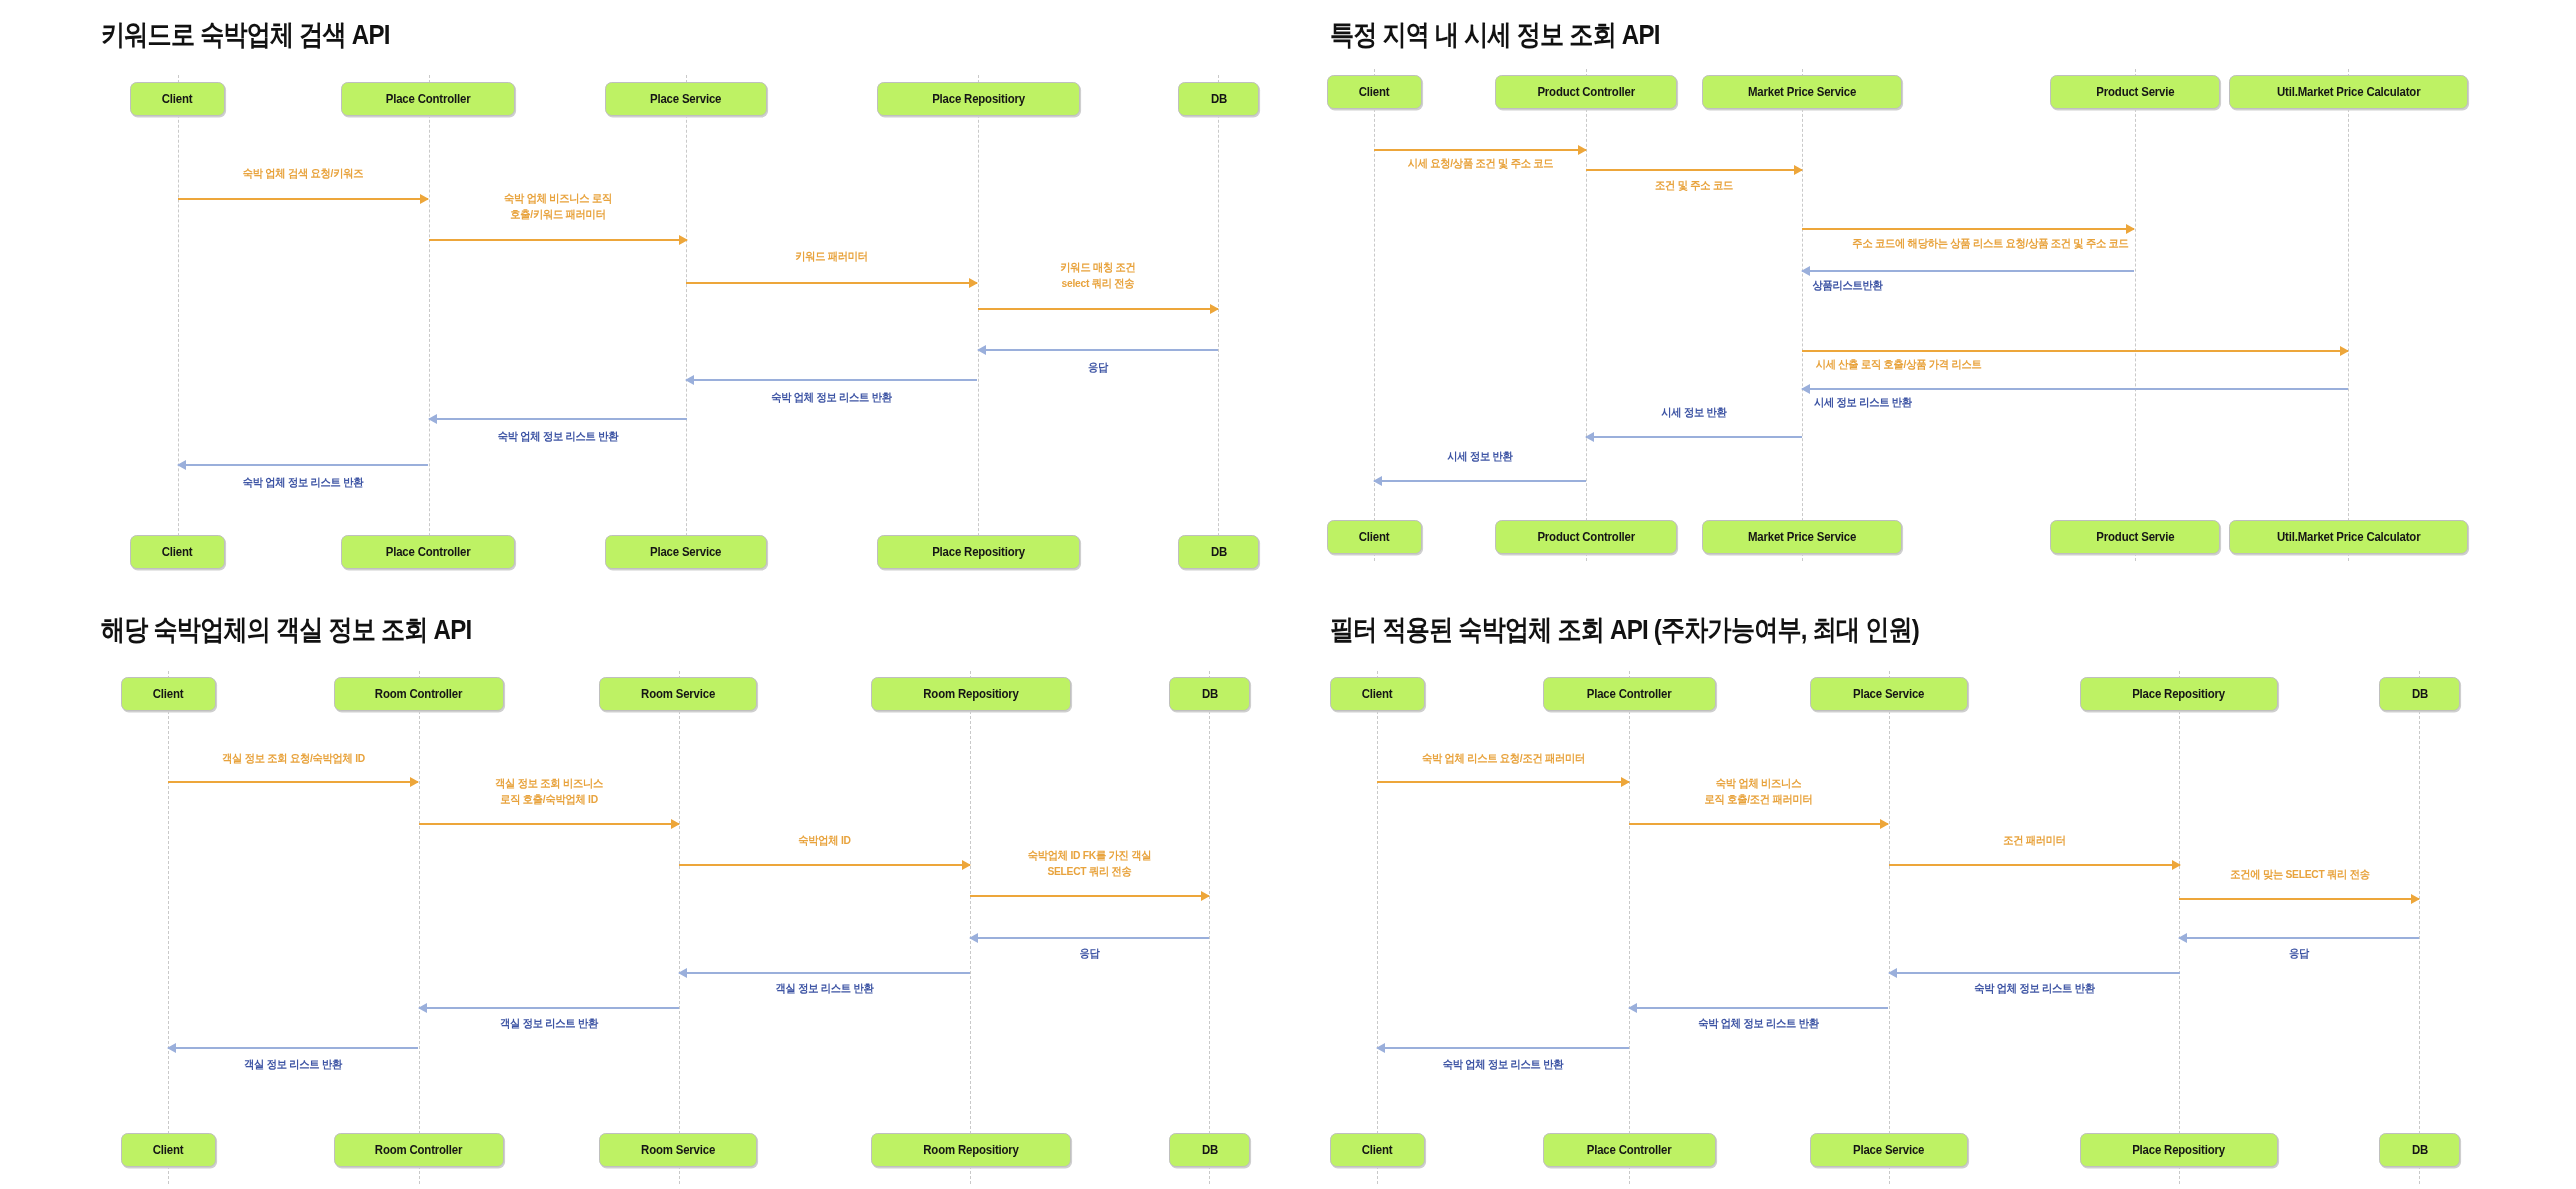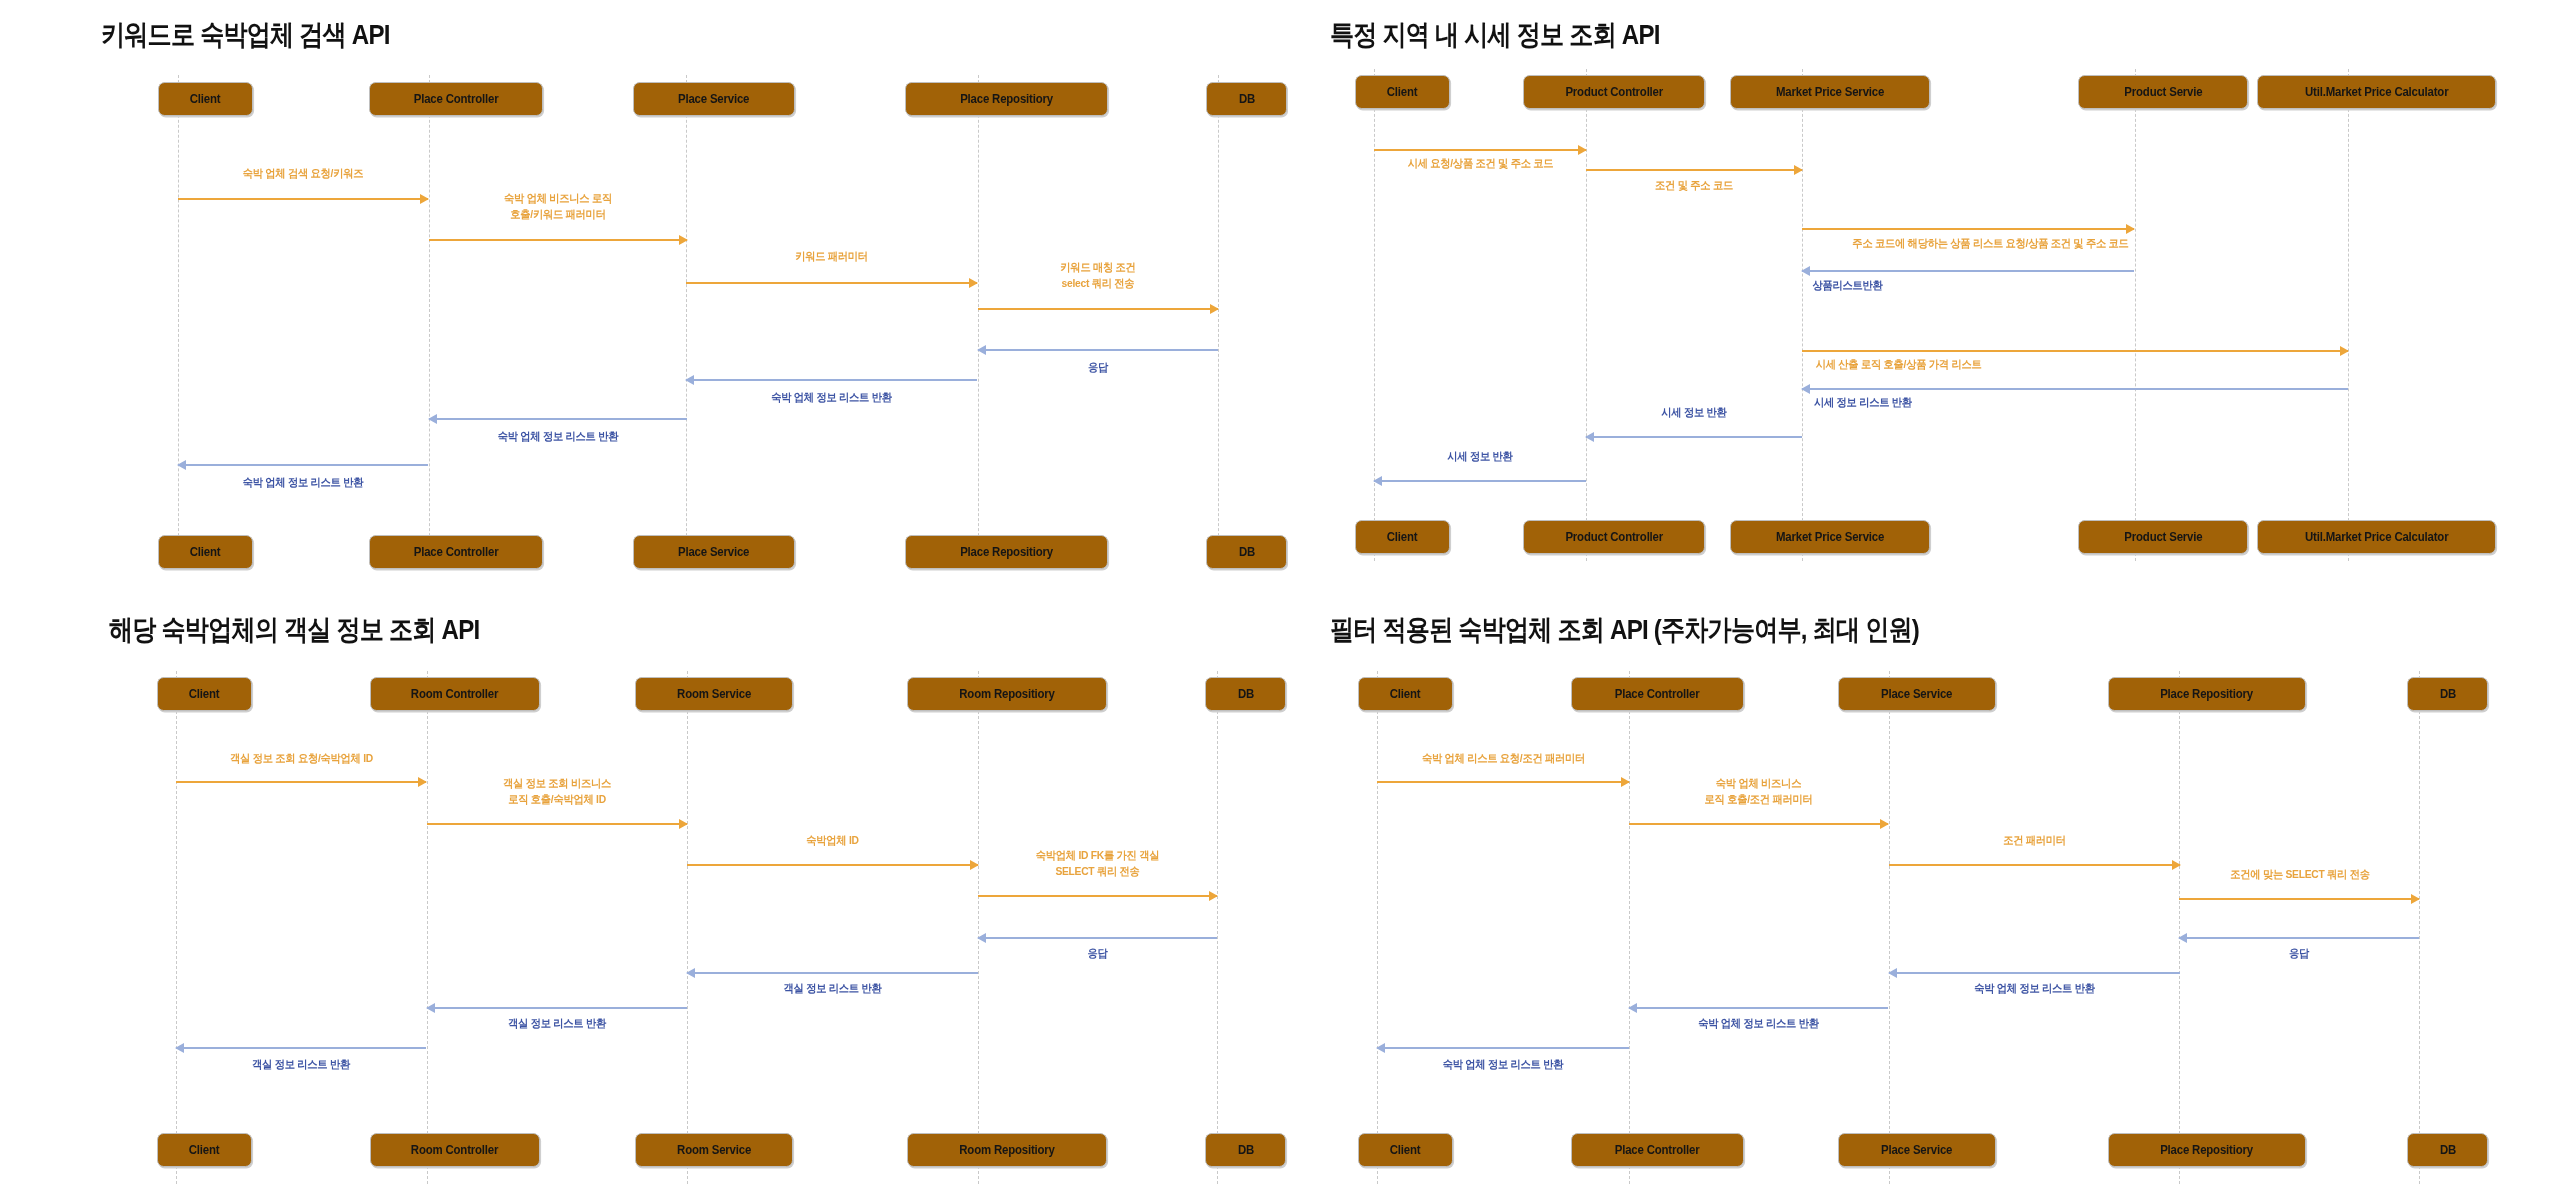--- a/index.html
+++ b/index.html
@@ -17,21 +17,21 @@
     overflow: hidden;
   }
   .quadrant {
     position: absolute;
     width: 1288px;
     height: 595px;
     overflow: hidden;
   }
   .q1 { left: 0;    top: 0; }
   .q2 { left: 1288px; top: 0; }
-  .q3 { left: 8px;    top: 595px; }
+  .q3 { left: 0;    top: 595px; }
   .q4 { left: 1288px; top: 595px; }
 
   .diag-title {
     position: absolute;
     font-family: "Liberation Sans", "DejaVu Sans", sans-serif;
     font-weight: bold;
     font-size: 28px;
     color: #111111;
     letter-spacing: -0.9px;
     transform: scaleX(0.86);
@@ -45,27 +45,26 @@
     width: 0;
     border-left: 1.5px dashed #c9c9c9;
   }
 
   
   .pbox {
     position: absolute;
     height: 34px;
     border: 1.5px solid #bfbfbf;
     border-radius: 6.7px;
-    background: #a16207;
+    background: #bef264;
     box-shadow: 1.1px 1.5px 0 0 #cfcfcf;
     display: flex;
     align-items: center;
     justify-content: center;
     text-align: center;
-    margin-left: 28px;
   }
   .pbox span {
     font-family: "Liberation Sans", "DejaVu Sans", sans-serif;
     font-weight: bold;
     font-size: 12.7px;
     color: #151515;
     letter-spacing: -0.2px;
     transform: scaleX(0.9);
     white-space: nowrap;
     line-height: 1;

